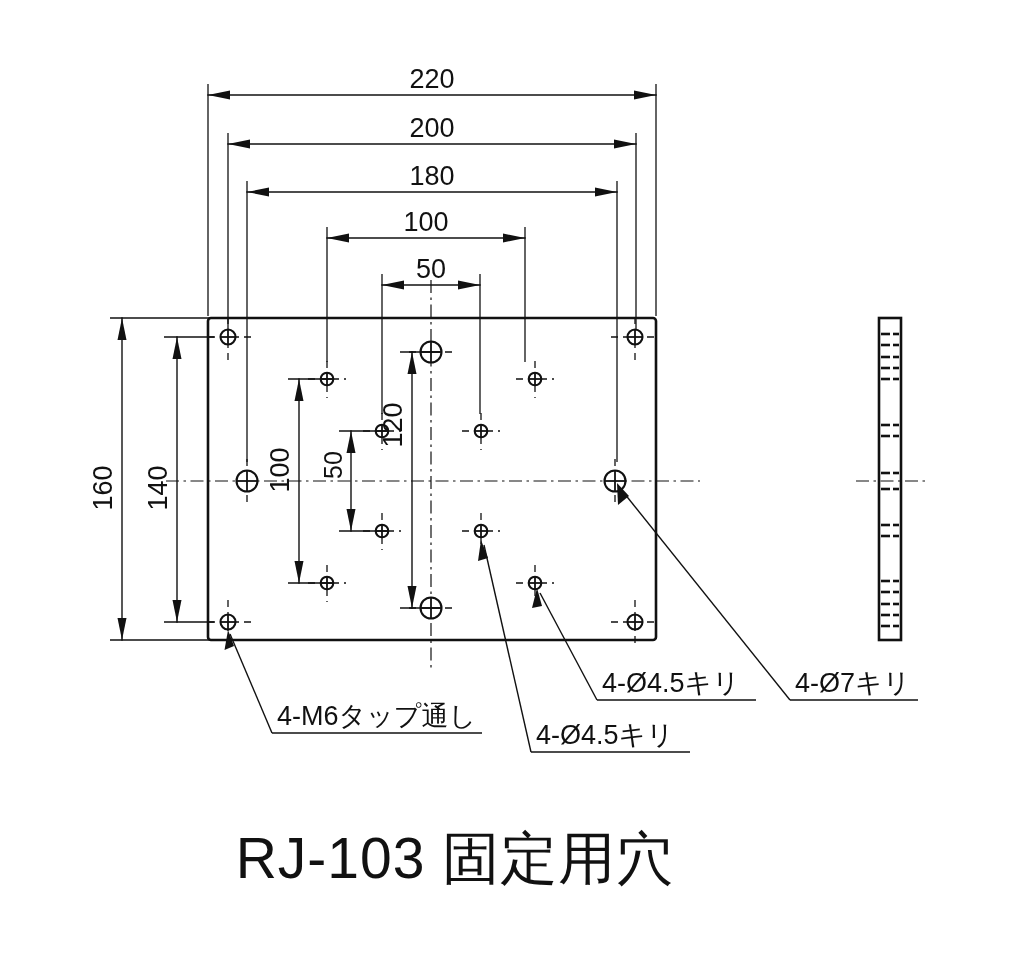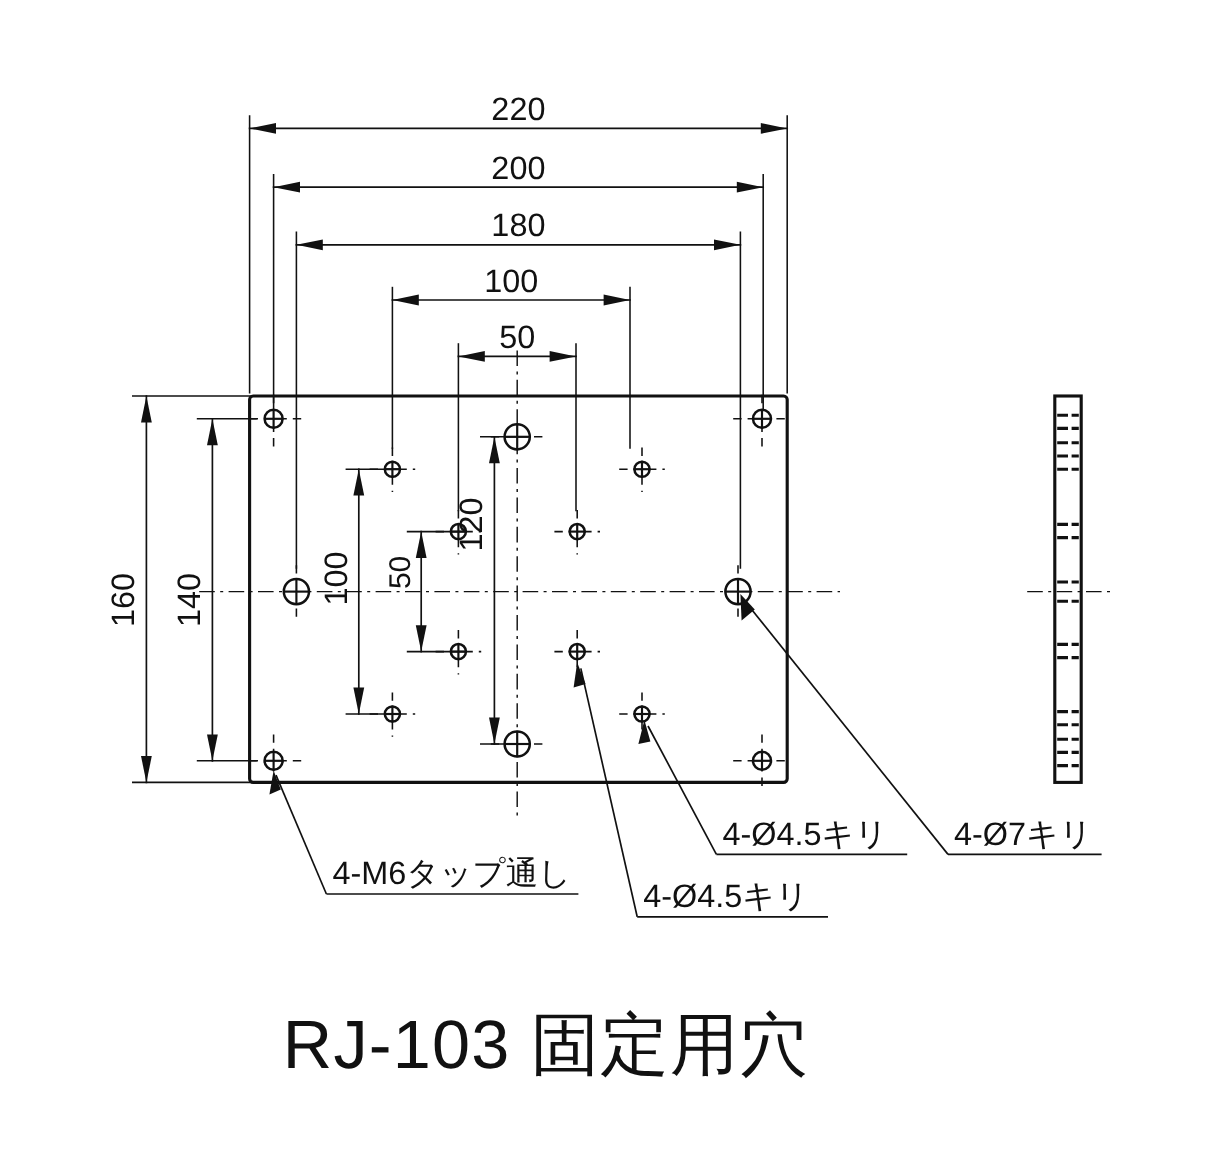--- a/index.html
+++ b/index.html
@@ -1,21 +1,21 @@
 <!DOCTYPE html>
 <html><head>
 <meta charset="utf-8">
 <style>
   html,body{margin:0;padding:0;background:#ffffff;}
   body{
     width:1024px;height:963px;
     font-family:"Liberation Sans","DejaVu Sans",sans-serif;
     color:#1a1a1a;overflow:hidden;position:relative;
   }
-  #drawing-root{position:absolute;left:0;top:12px;width:1024px;height:898px;}
+  #drawing-root{position:absolute;left:0;top:0;width:1024px;height:898px;}
   svg#tech-drawing{display:block;width:1024px;height:963px;}
   .thin{stroke:#111;stroke-width:1.4;fill:none;stroke-linecap:square;}
   .thick{stroke:#111;stroke-width:2.6;fill:none;}
   .ext{stroke:#111;stroke-width:1.3;fill:none;}
   .center{stroke:#111;stroke-width:1.2;fill:none;stroke-dasharray:13 4.5 2.5 4.5;}
   .centershort{stroke:#111;stroke-width:1.3;fill:none;stroke-dasharray:7 5;}
   .leader{stroke:#111;stroke-width:1.4;fill:none;}
   .hole{stroke:#111;stroke-width:2.1;fill:#fff;}
   .holeline{stroke:#111;stroke-width:1.8;fill:none;}
   .hatch{stroke:#111;stroke-width:2.6;fill:none;}

